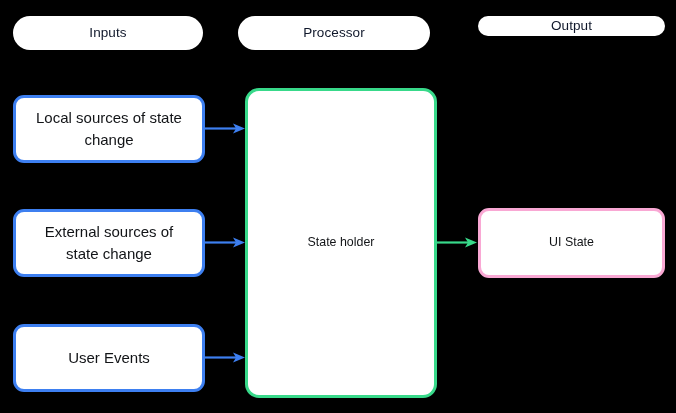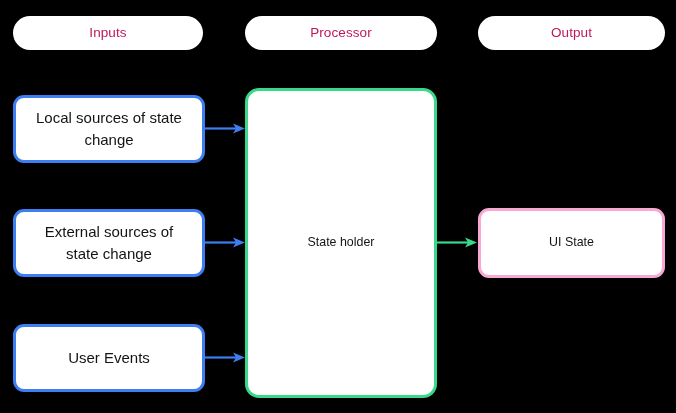--- a/index.html
+++ b/index.html
@@ -17,21 +17,21 @@
   }
 
   
   .pill {
     position: absolute;
     background: #ffffff;
     border-radius: 999px;
     display: flex;
     align-items: center;
     justify-content: center;
-    color: #be185d;
+    color: #0f172a;
     font-size: 13.5px;
     font-weight: 400;
     letter-spacing: .1px;
     line-height: 1;
   }
 
   
   .node {
     position: absolute;
     background: #ffffff;
@@ -74,25 +74,25 @@
 </style>
 </head>
 <body>
 
 <div id="canvas">
 
   <div class="pill" style="left:13px; top:16px; width:190px; height:34px;">
     <span>Inputs</span>
   </div>
 
-  <div class="pill" style="left:245px; top:16px; width:192px; height:34px;">
+  <div class="pill" style="left:238px; top:16px; width:192px; height:34px;">
     <span>Processor</span>
   </div>
 
-  <div class="pill" style="left:478px; top:16px; width:187px; height:34px;">
+  <div class="pill" style="left:478px; top:16px; width:187px; height:20px;">
     <span>Output</span>
   </div>
 
   <div class="node node-input" style="left:13px; top:95px; width:192px; height:68px;">
     <span class="node-label">Local sources of state change</span>
   </div>
 
   <div class="node node-input" style="left:13px; top:209px; width:192px; height:68px;">
     <span class="node-label">External sources of state change</span>
   </div>

